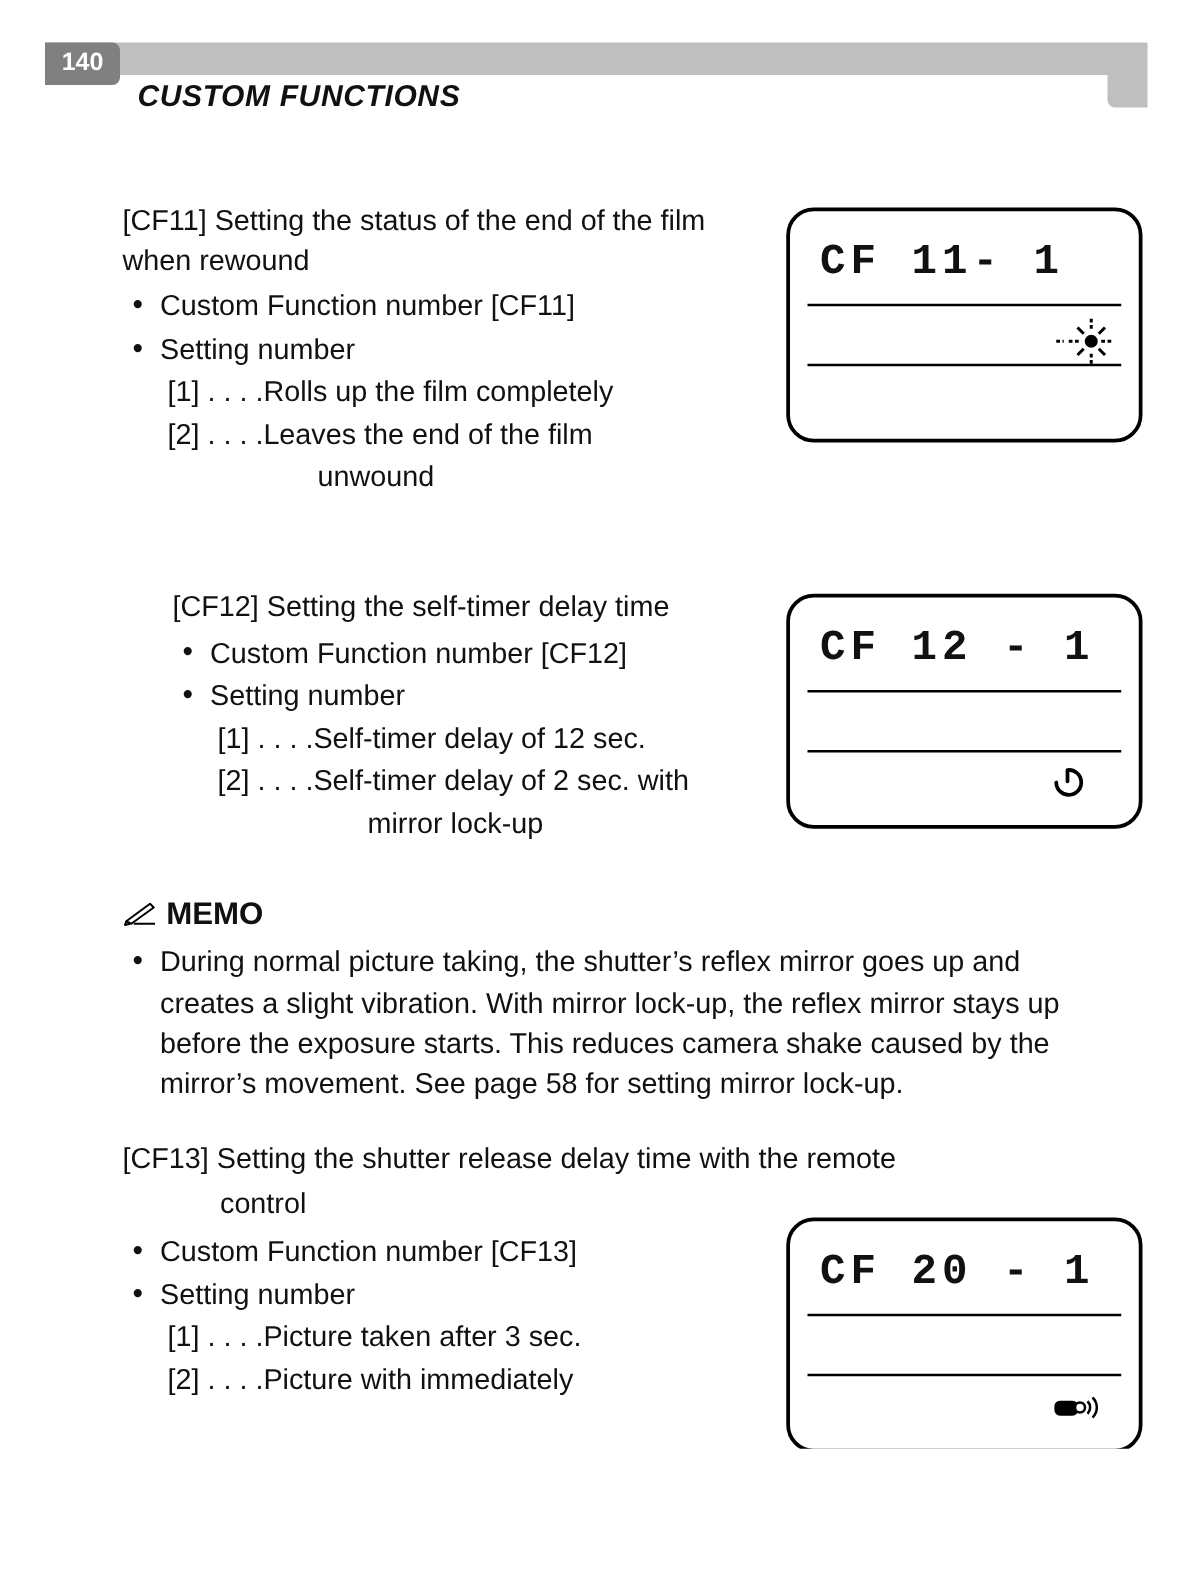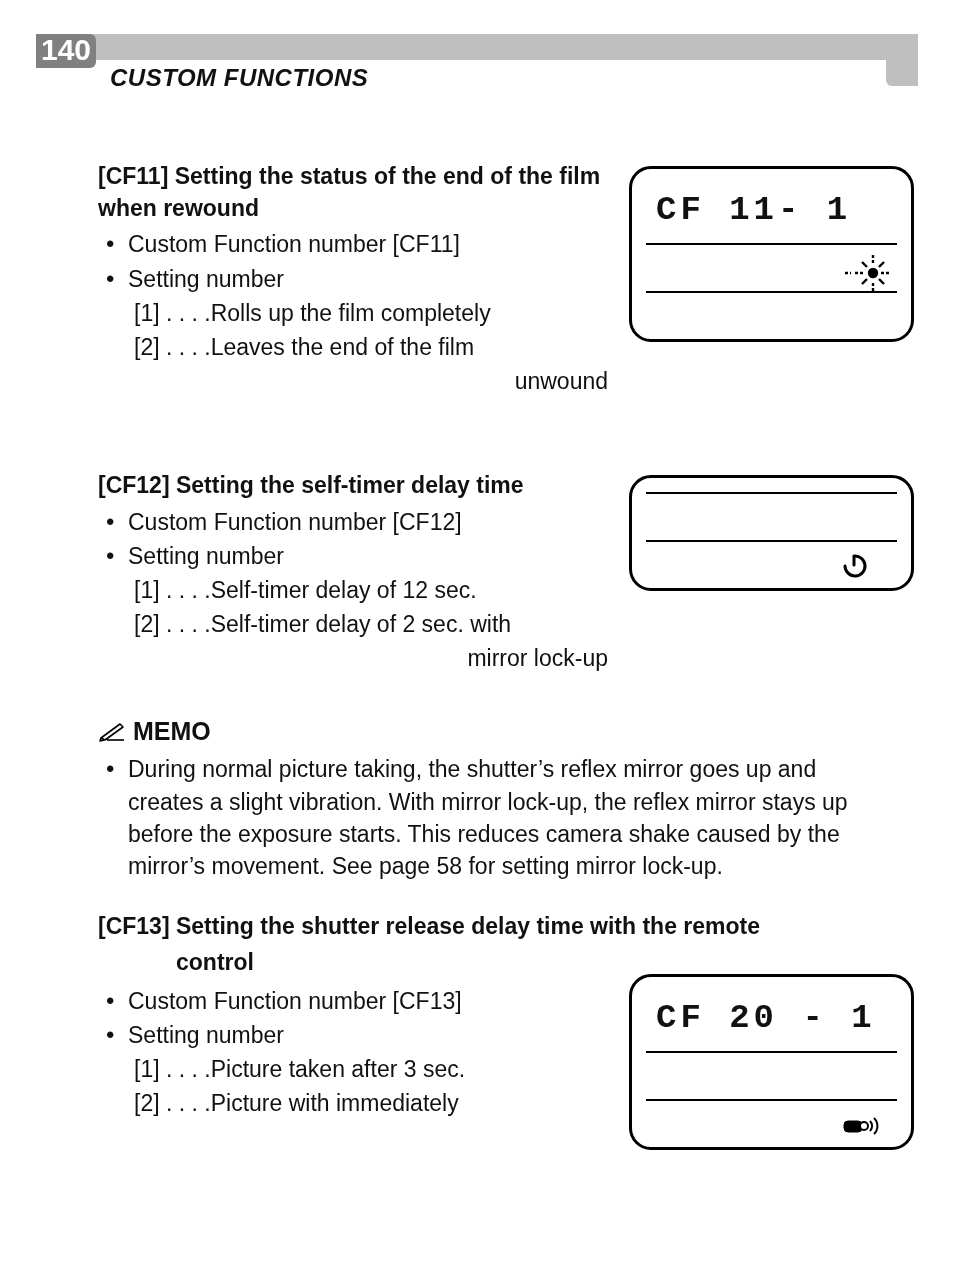--- a/index.html
+++ b/index.html
@@ -30,21 +30,21 @@
     position: absolute;
     left: 36px;
     top: 0;
     width: 60px;
     height: 34px;
     background: #808080;
     border-top-right-radius: 6px;
     border-bottom-right-radius: 6px;
     color: #fff;
     font-weight: bold;
-    font-size: 30px;
+    font-size: 20px;
     text-align: center;
     line-height: 32px;
   }
   .topbar .right-accent {
     position: absolute;
     right: 36px;
     top: 26px;
     width: 32px;
     height: 26px;
     background: #bfbfbf;
@@ -60,21 +60,21 @@
     letter-spacing: 0.5px;
   }
 
   .content {
     margin: 70px 60px 40px 98px;
     font-size: 23px;
     line-height: 1.4;
   }
   .section { position: relative; margin-bottom: 40px; }
   .section-head {
-    font-weight: bold;
+    font-weight: normal;
     margin-bottom: 4px;
   }
   .bullet {
     position: relative;
     padding-left: 30px;
     margin: 2px 0;
   }
   .bullet::before {
     content: "•";
     position: absolute;
@@ -83,21 +83,21 @@
     font-size: 24px;
     line-height: 1.3;
   }
   .sublist { margin-left: 36px; }
   .sub-row {
     display: flex;
     margin: 2px 0;
   }
   .sub-key { white-space: nowrap; }
   .sub-text { }
-  .sub-indent { padding-left: 120px; text-align: right; }
+  .sub-indent { padding-left: 120px; }
 
   .memo-head {
     font-weight: bold;
     font-size: 25px;
     margin-top: 10px;
   }
   .memo-head .hand {
     display: inline-block;
     width: 28px;
     vertical-align: -2px;
@@ -106,21 +106,21 @@
   
   .lcd-wrap {
     position: absolute;
     right: -20px;
     width: 285px;
   }
   .lcd {
     border: 3px solid #000;
     border-radius: 22px;
     background: #fff;
-    padding: 14px 14px 6px 14px;
+    padding: 14px 14px 18px 14px;
     box-sizing: border-box;
   }
   .lcd-top {
     font-family: "Courier New", monospace;
     font-weight: bold;
     font-size: 34px;
     letter-spacing: 4px;
     padding: 4px 4px 8px 10px;
     white-space: pre;
   }
@@ -205,39 +205,40 @@
                   <line x1="2" y1="22" x2="8" y2="22" stroke-dasharray="3,2"></line>
                 </g>
               </svg>
             </span>
           </div>
           <div class="lcd-bot"></div>
         </div>
       </div>
     </div>
 
-    <div class="section cf12" style="margin-top:72px;">
+    <div class="section cf12" style="margin-top:72px;margin-left:40px;">
       <div class="textcol">
         <div class="section-head">[CF12] Setting the self-timer delay time</div>
         <div class="bullet">Custom Function number [CF12]</div>
         <div class="bullet">Setting number</div>
         <div class="sublist">
           <div class="sub-row">
             <span class="sub-key">[1] . . . .</span>
             <span class="sub-text">Self-timer delay of 12 sec.</span>
           </div>
           <div class="sub-row">
             <span class="sub-key">[2] . . . .</span>
             <span class="sub-text">Self-timer delay of 2 sec. with</span>
           </div>
           <div class="sub-indent">mirror lock-up</div>
         </div>
       </div>
       <div class="lcd-wrap">
         <div class="lcd">
+          <div class="lcd-top">CF 12 - 1</div>
           <div class="lcd-mid"></div>
           <div class="lcd-bot">
             <span class="lcd-icon-right timer-icon" style="right:28px; top:8px;">
               <svg viewBox="0 0 30 30">
                 <g stroke="#000" stroke-width="3" fill="none" stroke-linecap="round">
                   <path d="M 6 16 A 10 10 0 1 0 15 6"></path>
                   <line x1="15" y1="15" x2="15" y2="7"></line>
                 </g>
               </svg>
             </span>

